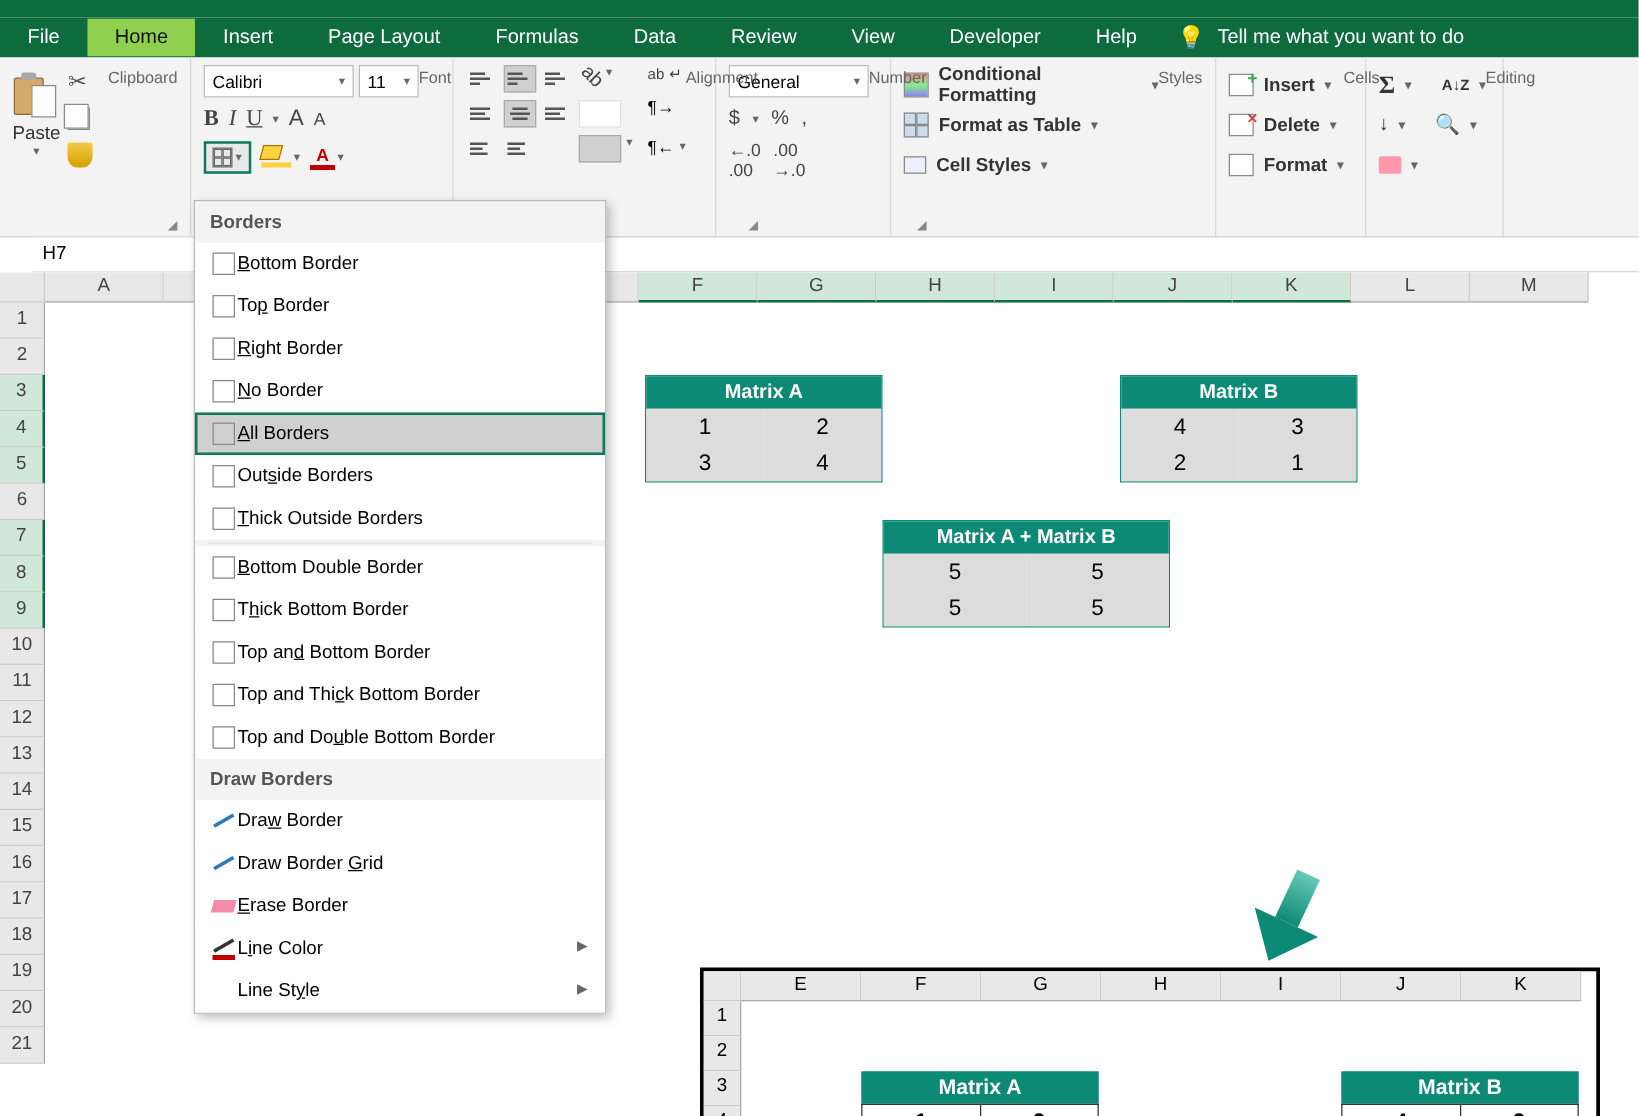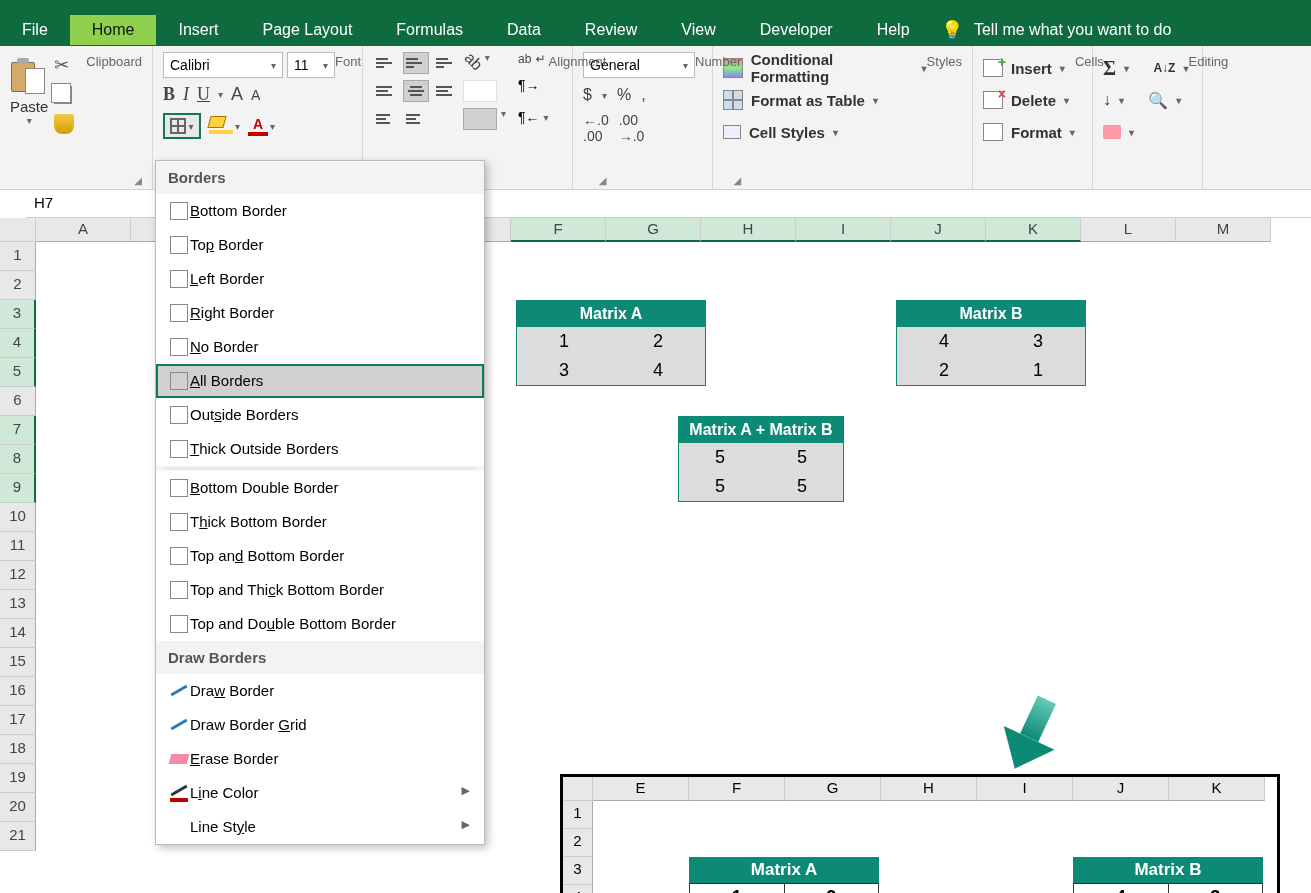--- a/index.html
+++ b/index.html
@@ -462,21 +462,21 @@
             <td>3</td>
           </tr>
     <tr>
             <td>2</td>
             <td>1</td>
           </tr>
         </tbody>
       </table>
   </div>
 
-  <div class="matrix-box" style="left:678px; top:198px; width:166px;">
+  <div class="matrix-box" style="left:706px; top:198px; width:230px;">
     <div class="mh">Matrix A + Matrix B</div>
     <table>
         <tbody>
           <tr>
             <td>5</td>
             <td>5</td>
           </tr>
     <tr>
             <td>5</td>
             <td>5</td>
@@ -547,24 +547,20 @@
   <div class="item">
       <span class="ic"></span>
       <span><span class="ul">B</span>ottom Border</span>
     </div>
   <div class="item">
       <span class="ic"></span>
       <span>To<span class="ul">p</span> Border</span>
     </div>
   <div class="item">
       <span class="ic"></span>
-      <span><span class="ul">L</span>eft Border</span>
-    </div>
-  <div class="item">
-      <span class="ic"></span>
       <span><span class="ul">R</span>ight Border</span>
     </div>
   <div class="item">
       <span class="ic"></span>
       <span><span class="ul">N</span>o Border</span>
     </div>
   <div class="item highlighted">
       <span class="ic"></span>
       <span><span class="ul">A</span>ll Borders</span>
     </div>

